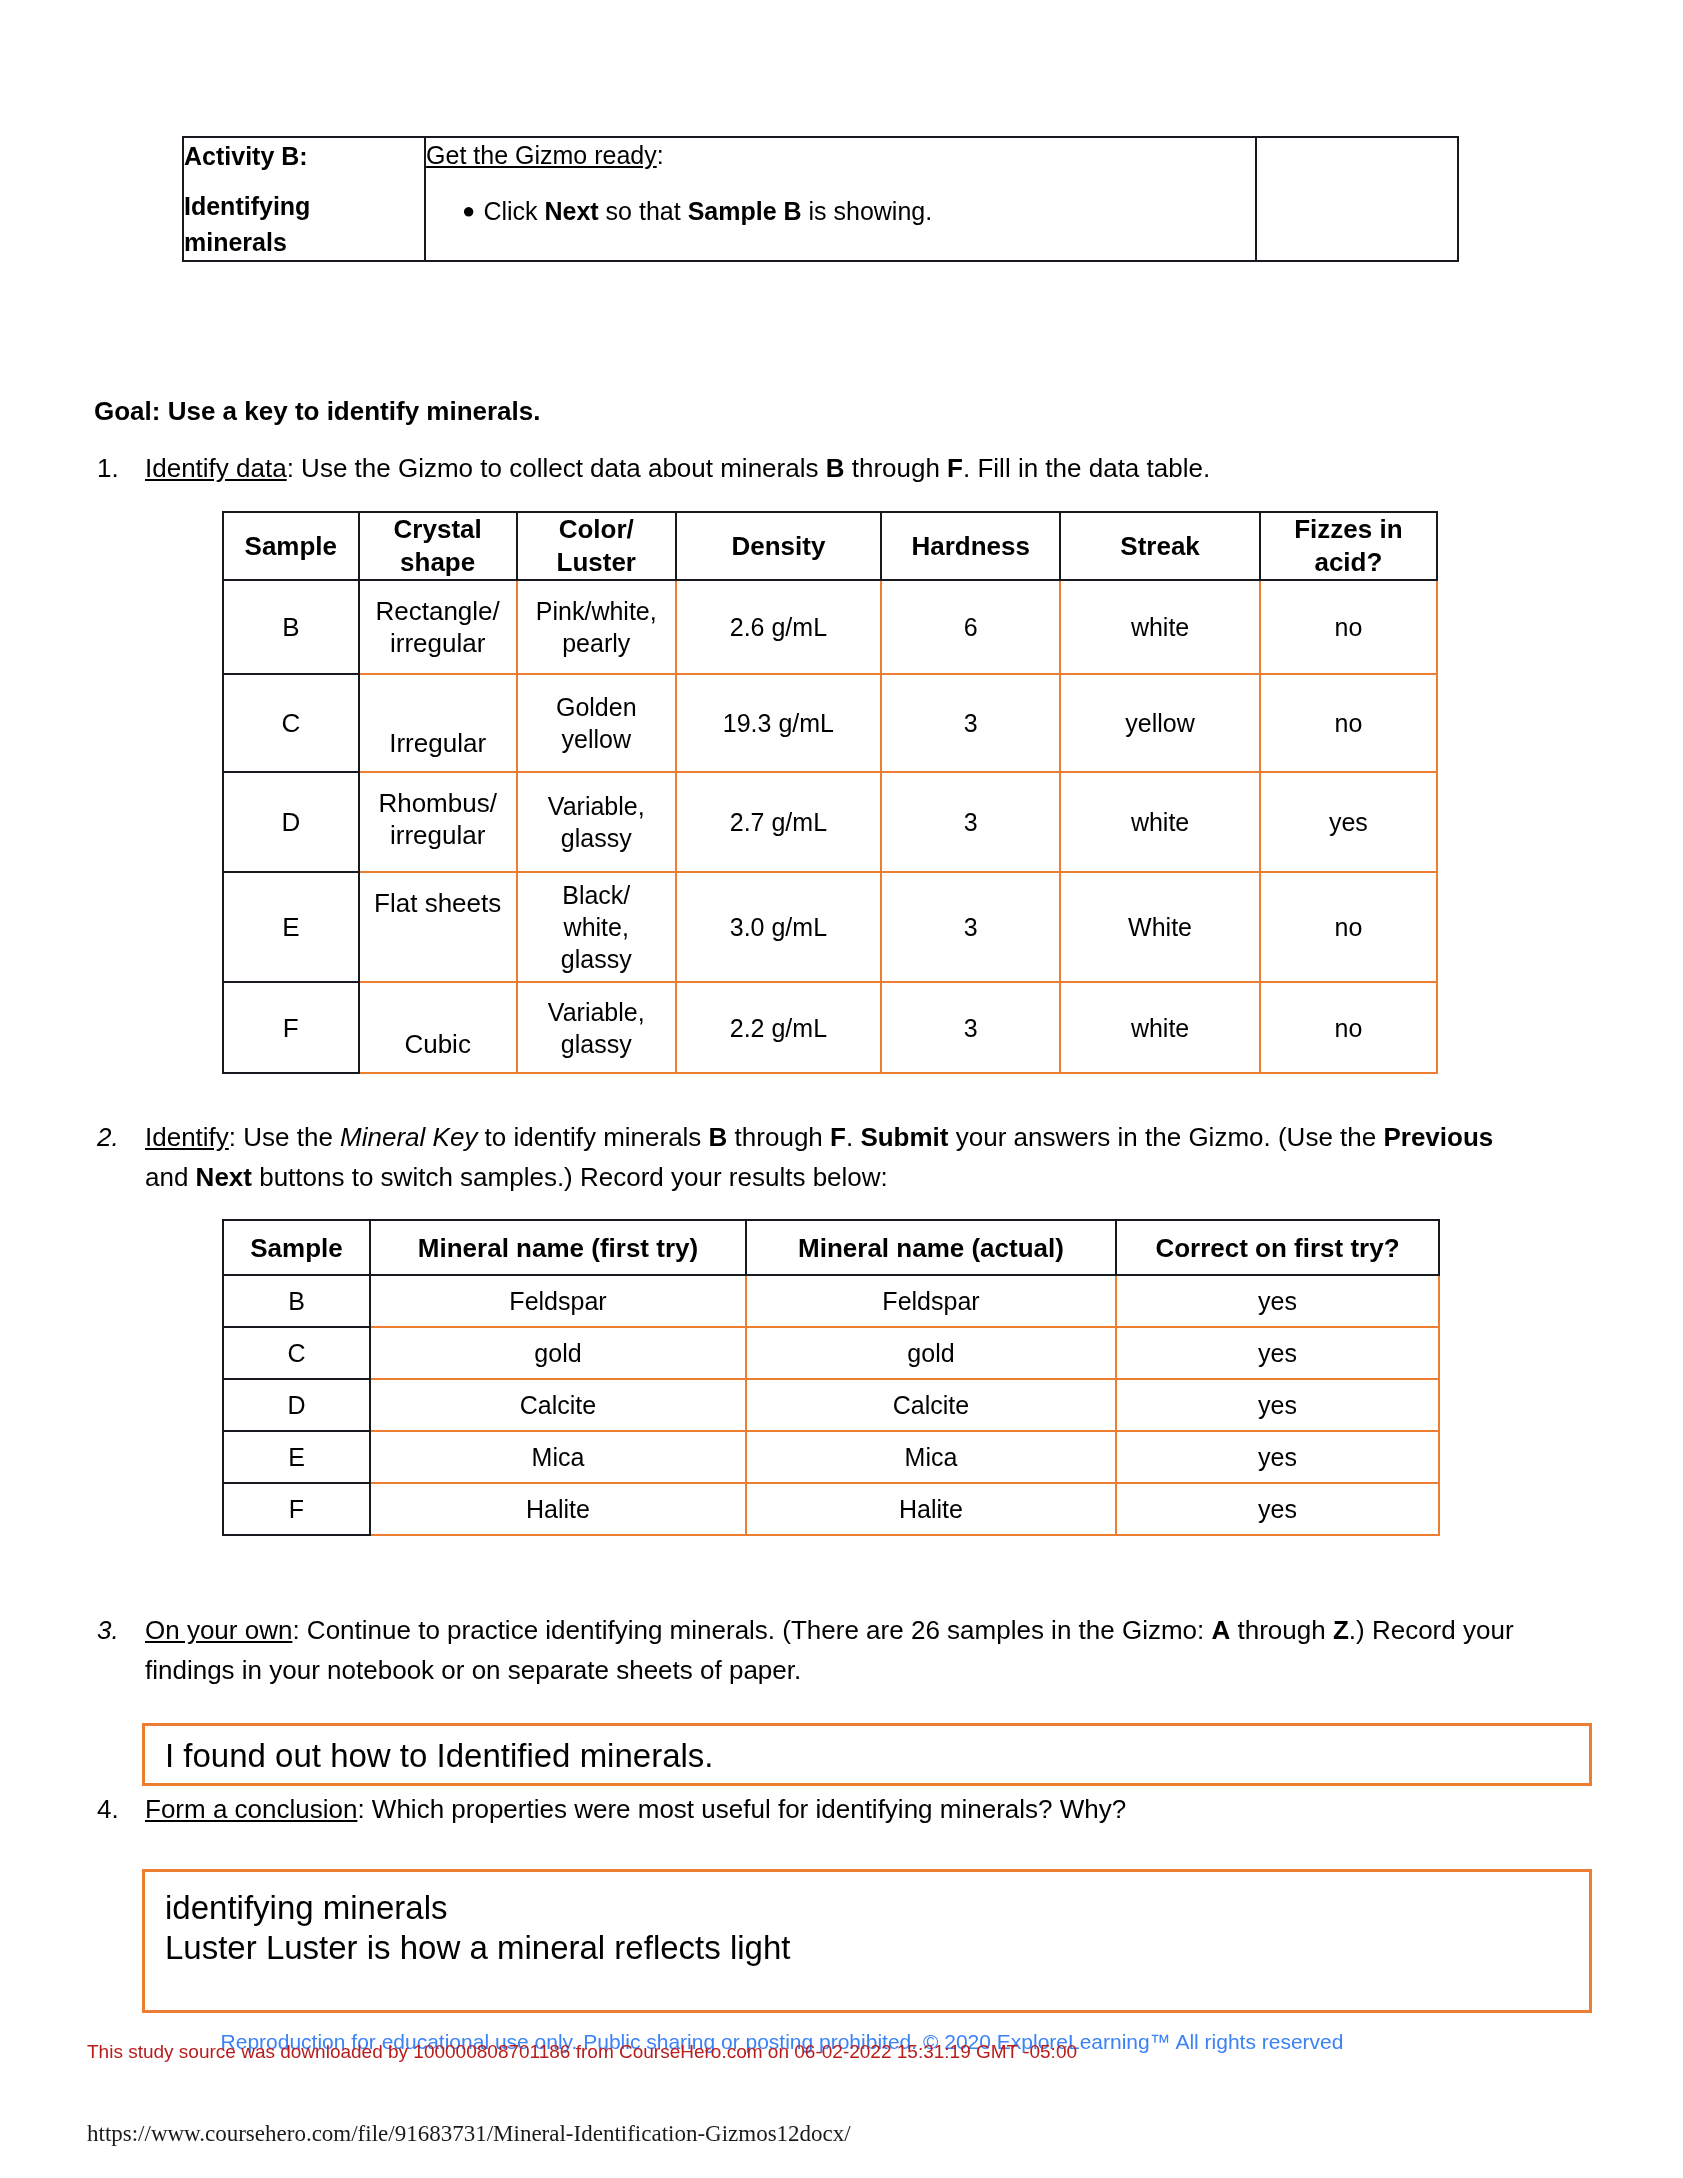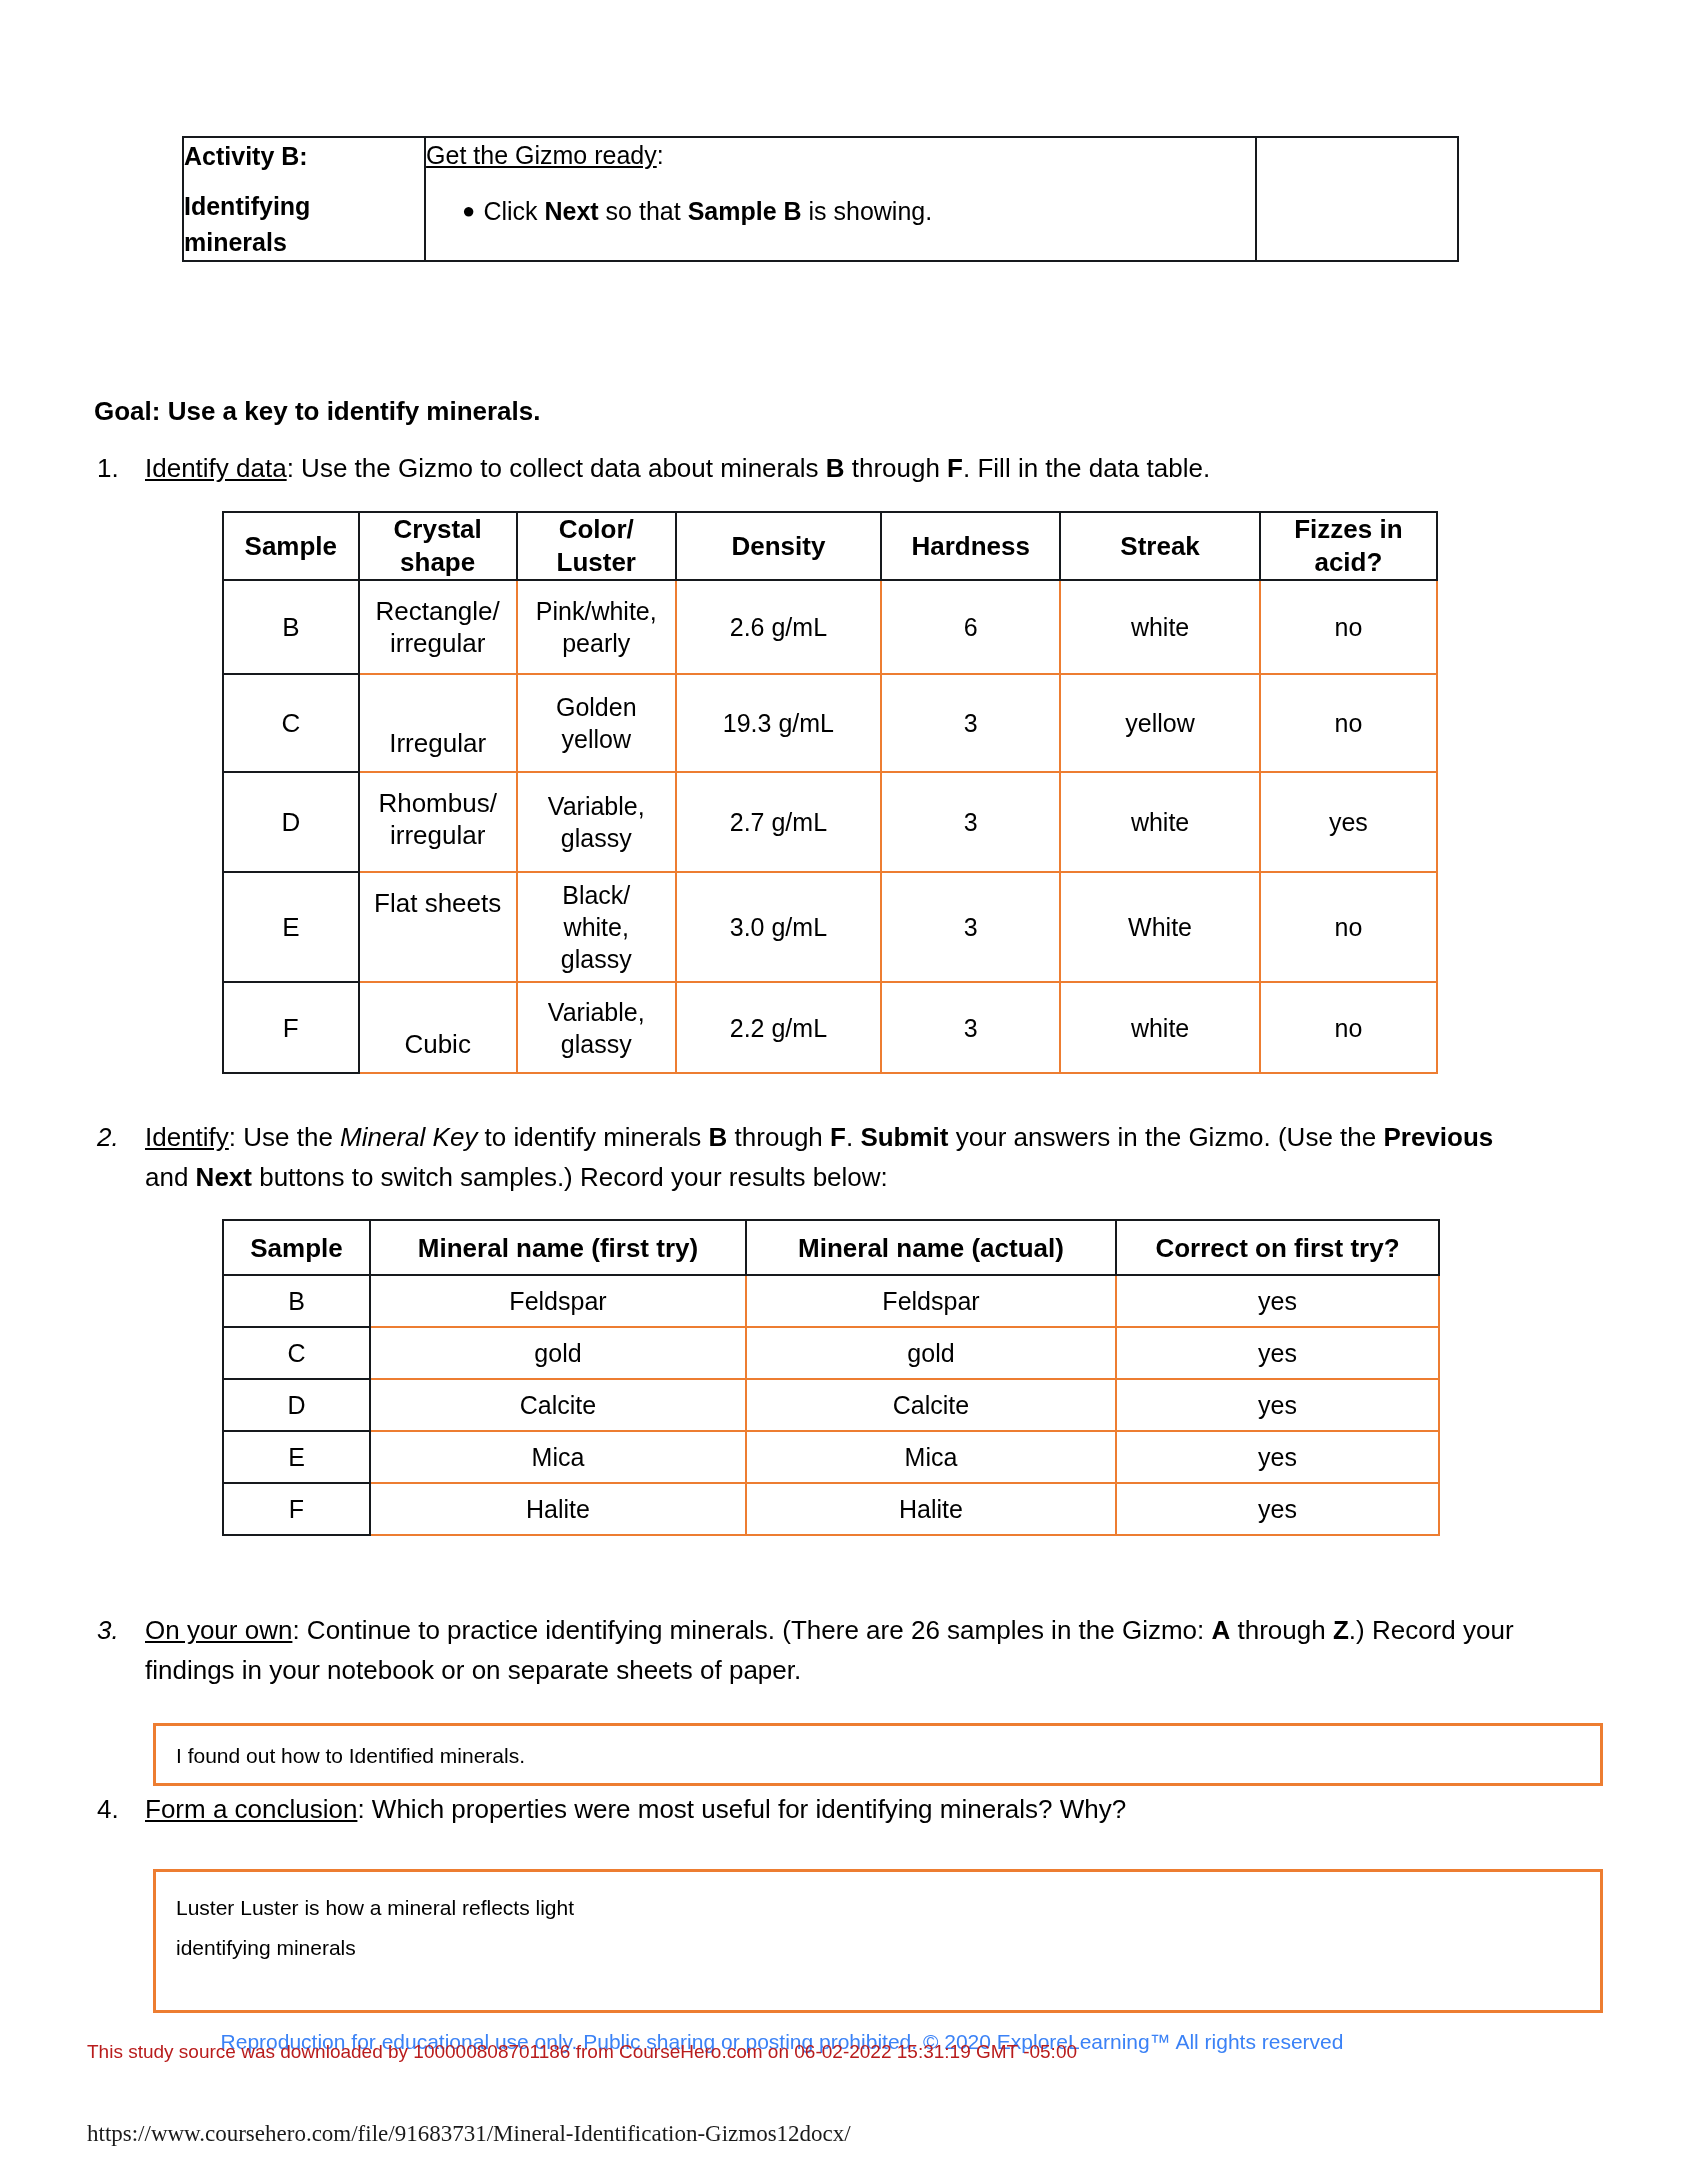--- a/index.html
+++ b/index.html
@@ -190,24 +190,23 @@
   .c2-sample { width: 147px; }
   .c2-first  { width: 376px; }
   .c2-actual { width: 370px; }
   .c2-ok     { width: 323px; }
 
   
   .answer-box {
     position: absolute;
     border: 3px solid #ED7D31;
     box-sizing: border-box;
-    font-size: 21px;
+    font-size: 33px;
     line-height: 40px;
     padding: 16px 0 0 20px;
-    margin-left: 11px;
   }
   #answer1 {
     left: 142px;
     top: 1723px;
     width: 1450px;
     height: 63px;
     padding-top: 12px;
     line-height: 36px;
   }
   #answer2 {
@@ -409,22 +408,22 @@
   </div>
 
   <div class="answer-box" id="answer1">I found out how to Identified minerals.</div>
 
   <div class="numbered" id="item4">
     <span class="num">4.</span>
     <span class="txt"><u>Form a conclusion</u><span>: Which properties were most useful for identifying minerals? Why?</span></span>
   </div>
 
   <div class="answer-box" id="answer2">
+    <span class="ln">identifying minerals</span>
     <span class="ln">Luster Luster is how a mineral reflects light</span>
-    <span class="ln">identifying minerals</span>
   </div>
 
   <div class="footer-watermark">Reproduction for educational use only. Public sharing or posting prohibited. © 2020 ExploreLearning™ All rights reserved</div>
   <div class="footer-ch">This study source was downloaded by 100000808701186 from CourseHero.com on 06-02-2022 15:31:19 GMT -05:00</div>
   <div class="footer-url">https://www.coursehero.com/file/91683731/Mineral-Identification-Gizmos12docx/</div>
 
 </div>
 
 
 </body></html>

